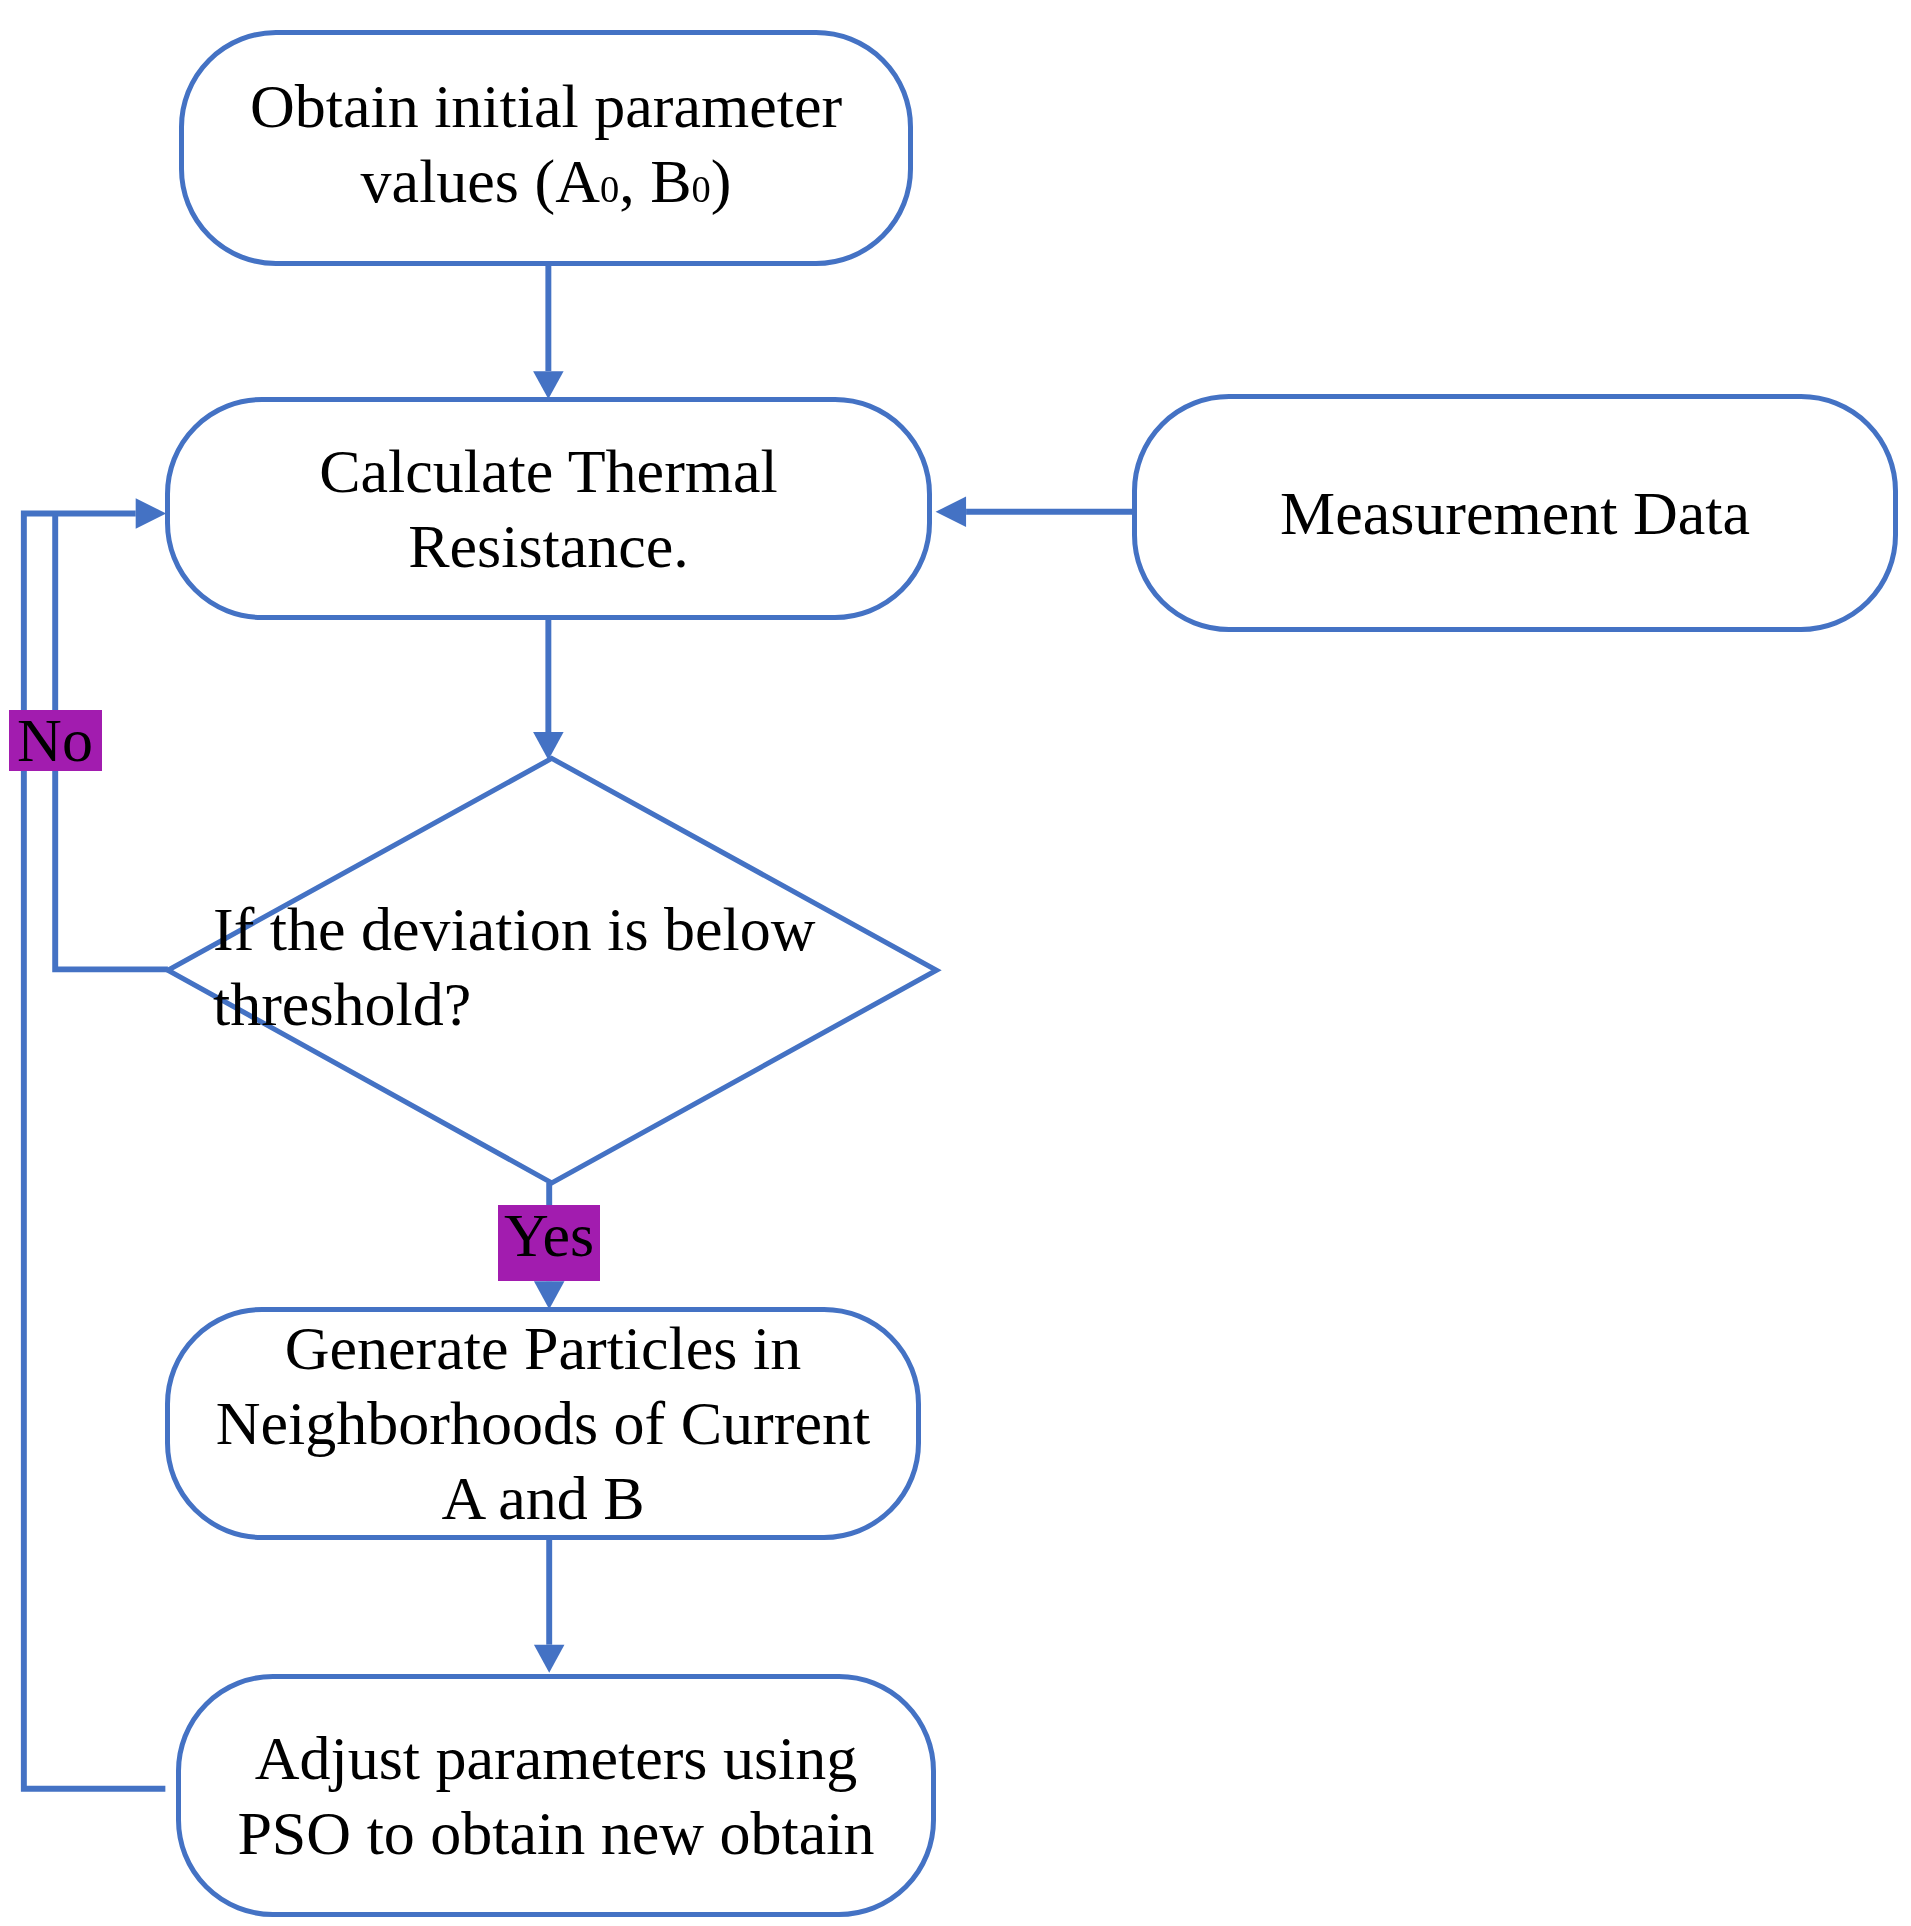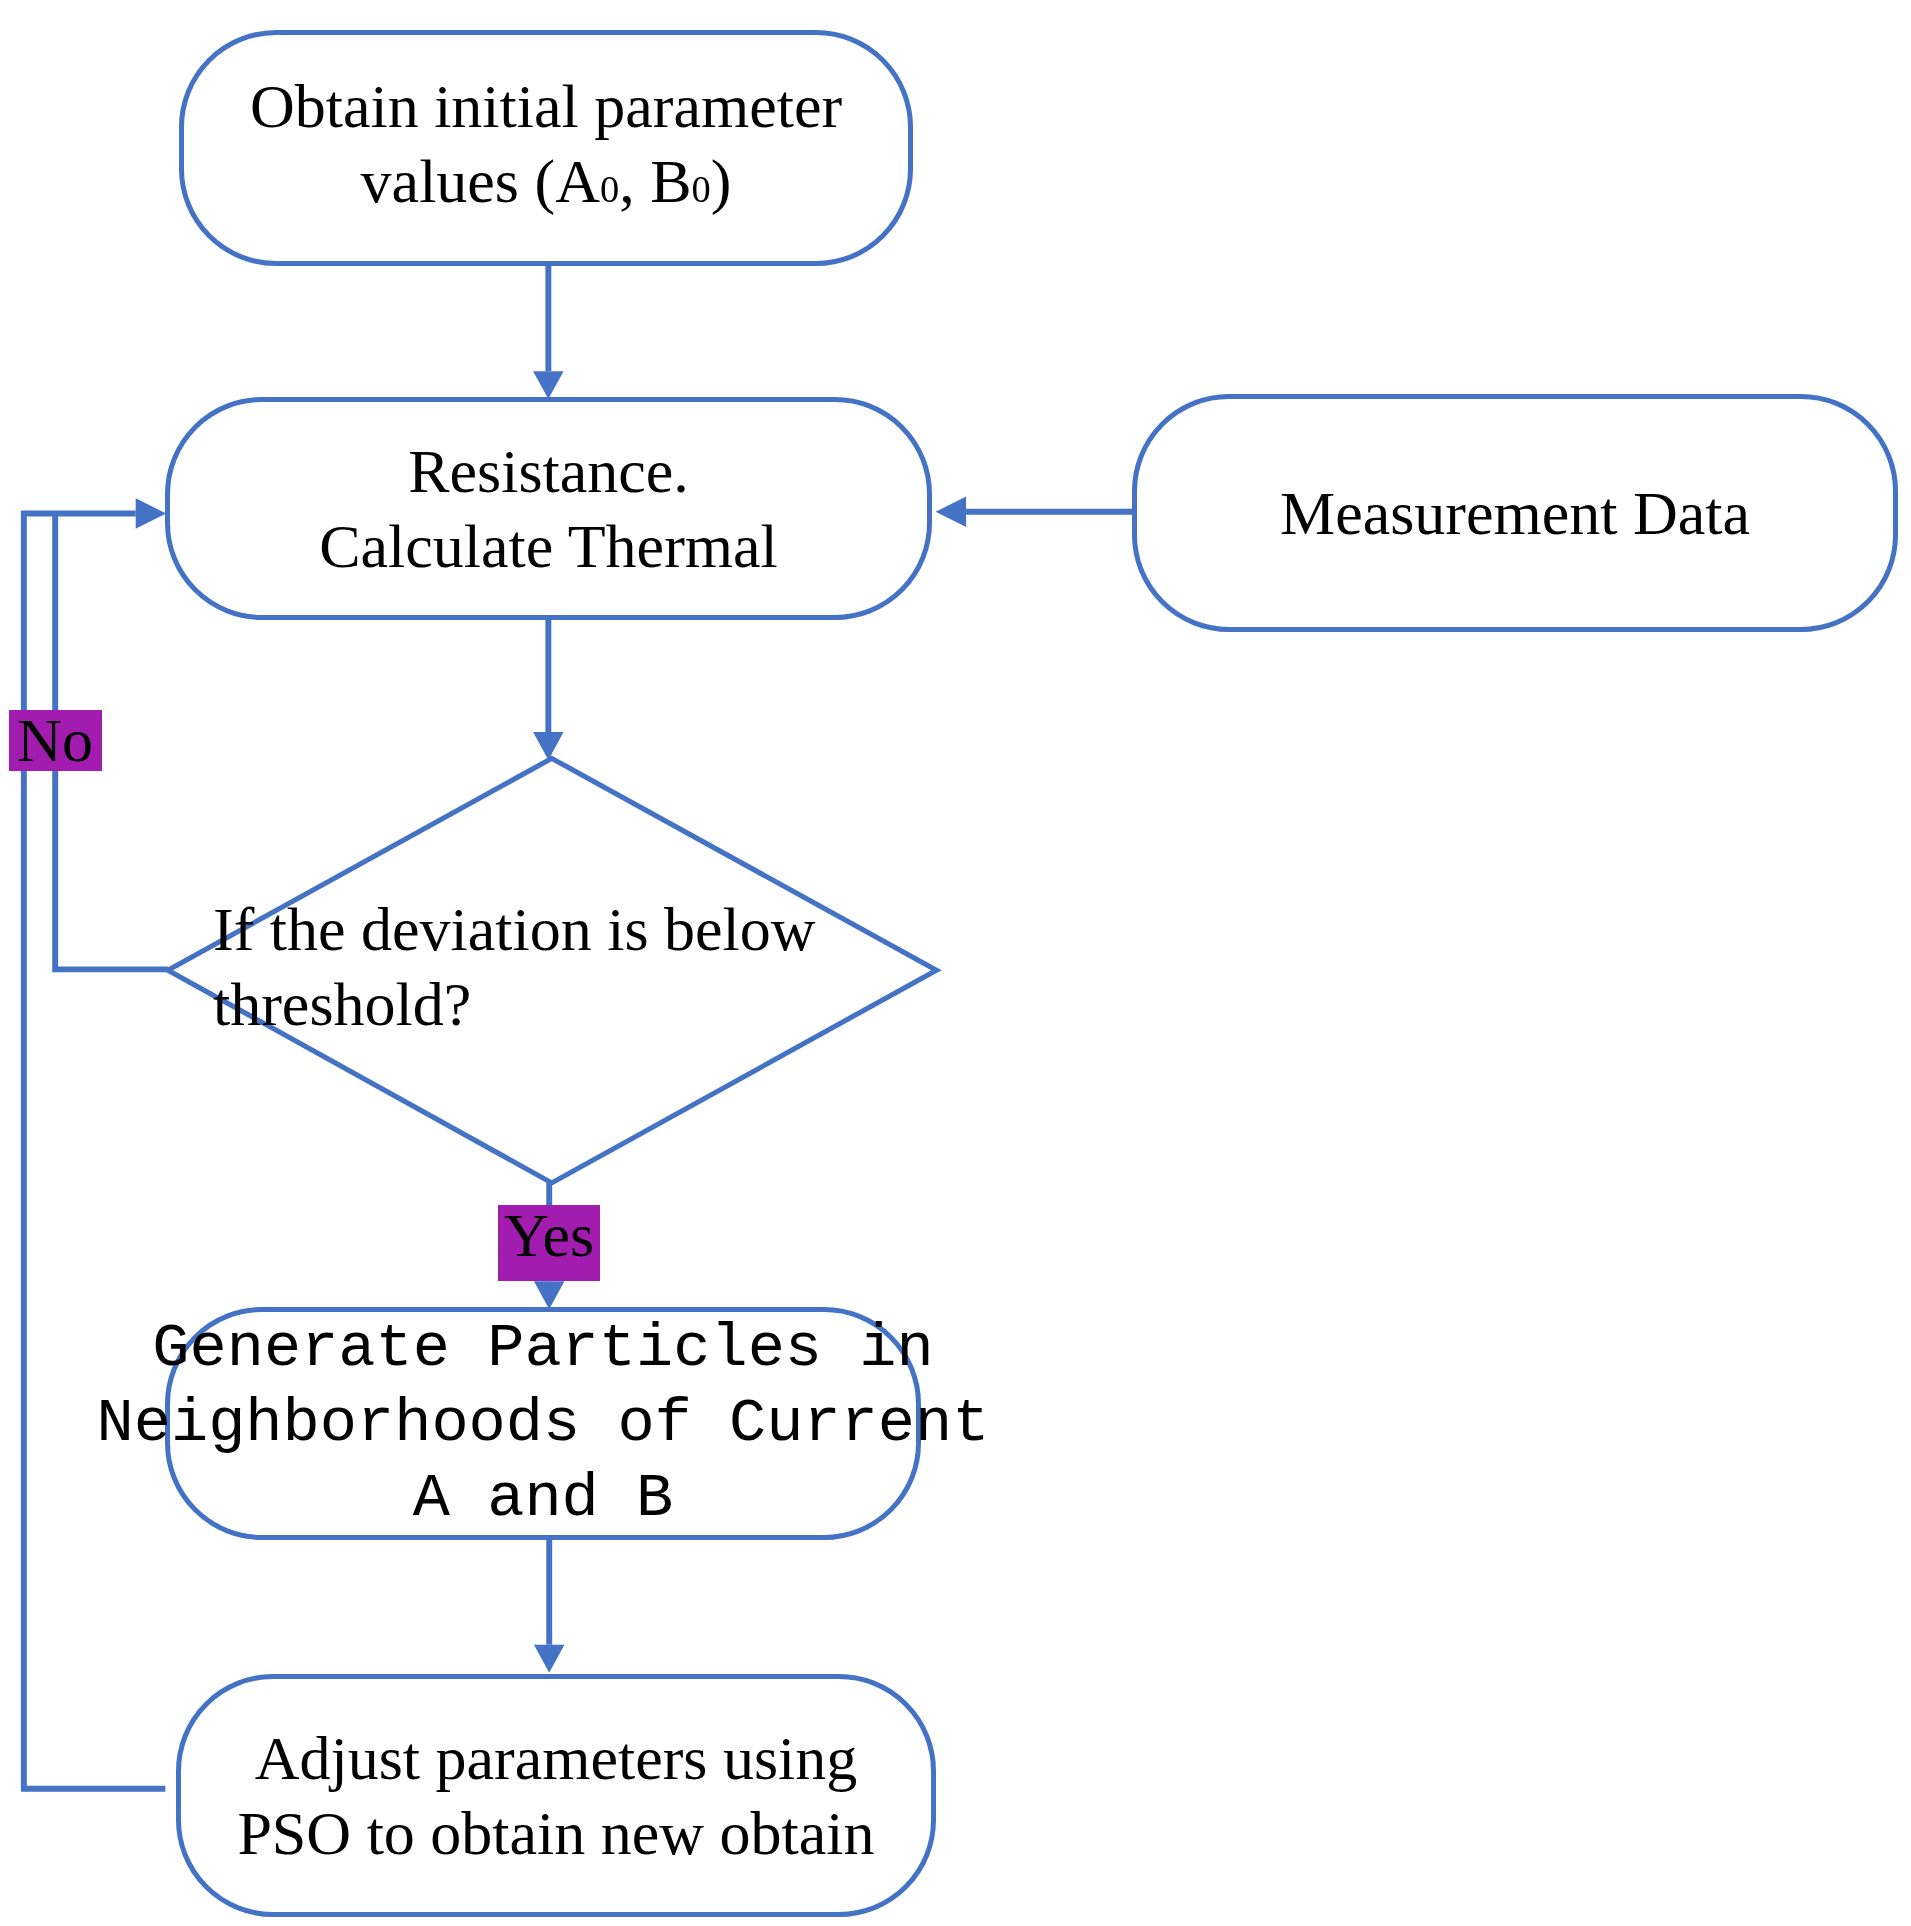--- a/index.html
+++ b/index.html
@@ -82,38 +82,38 @@
 
     <polygon class="diamond-shape" points="651,895 1105,1145 651,1396 198,1145"></polygon>
   </svg>
 
   <div class="node" style="left:179px; top:30px; width:734px; height:236px;">
     <div class="ln">Obtain initial parameter</div>
     <div class="ln"><span>values (A</span><span class="sub">0</span><span>, B</span><span class="sub">0</span><span>)</span></div>
   </div>
 
   <div class="node" style="left:165px; top:397px; width:767px; height:223px;">
+    <div class="ln">Calculate Thermal</div>
     <div class="ln">Resistance.</div>
-    <div class="ln">Calculate Thermal</div>
   </div>
 
   <div class="node" style="left:1132px; top:394px; width:766px; height:238px;align-items:center;">
     <div class="ln">Measurement Data</div>
   </div>
 
   <div class="decision-text" style="left:213px; top:892px; width:678px;">
     <div class="ln">If the deviation is below</div>
     <div class="ln">threshold?</div>
   </div>
 
   <div class="edge-label" style="left:498px; top:1205px; width:102px; height:76px;">Yes</div>
 
   <div class="edge-label" style="left:8.5px; top:710px; width:93px; height:61px;">No</div>
 
-  <div class="node" style="left:165px; top:1307px; width:756px; height:233px;font-family:Liberation Mono, monospace;">
+  <div class="node" style="left:165px; top:1307px; width:756px; height:233px;">
     <div class="ln">Generate Particles in</div>
     <div class="ln">Neighborhoods of Current</div>
     <div class="ln">A and B</div>
   </div>
 
   <div class="node" style="left:176px; top:1674px; width:760px; height:243px;">
     <div class="ln">Adjust parameters using</div>
     <div class="ln">PSO to obtain new obtain</div>
   </div>
 

